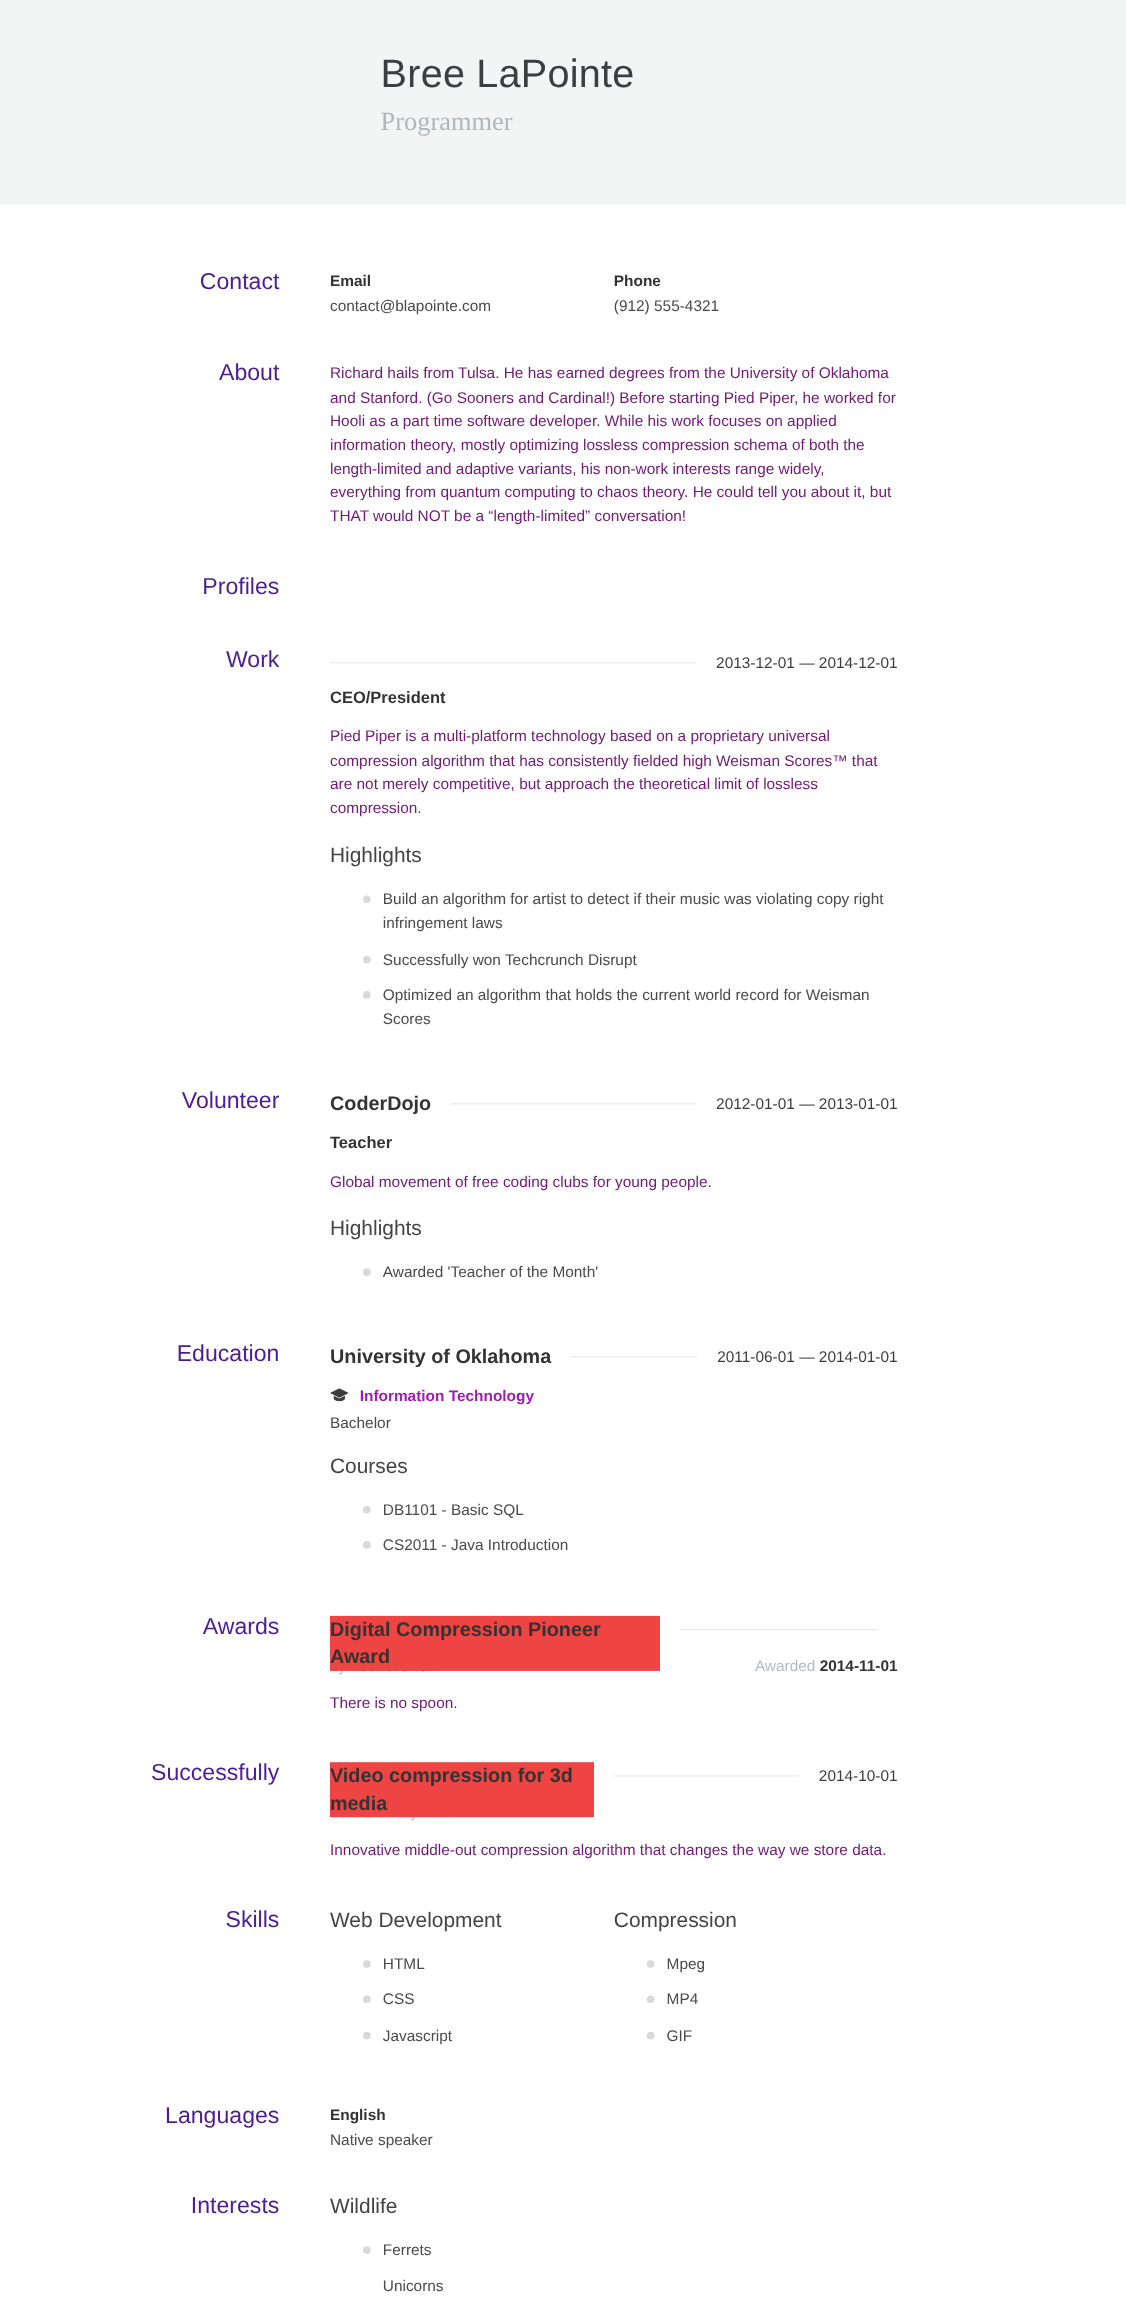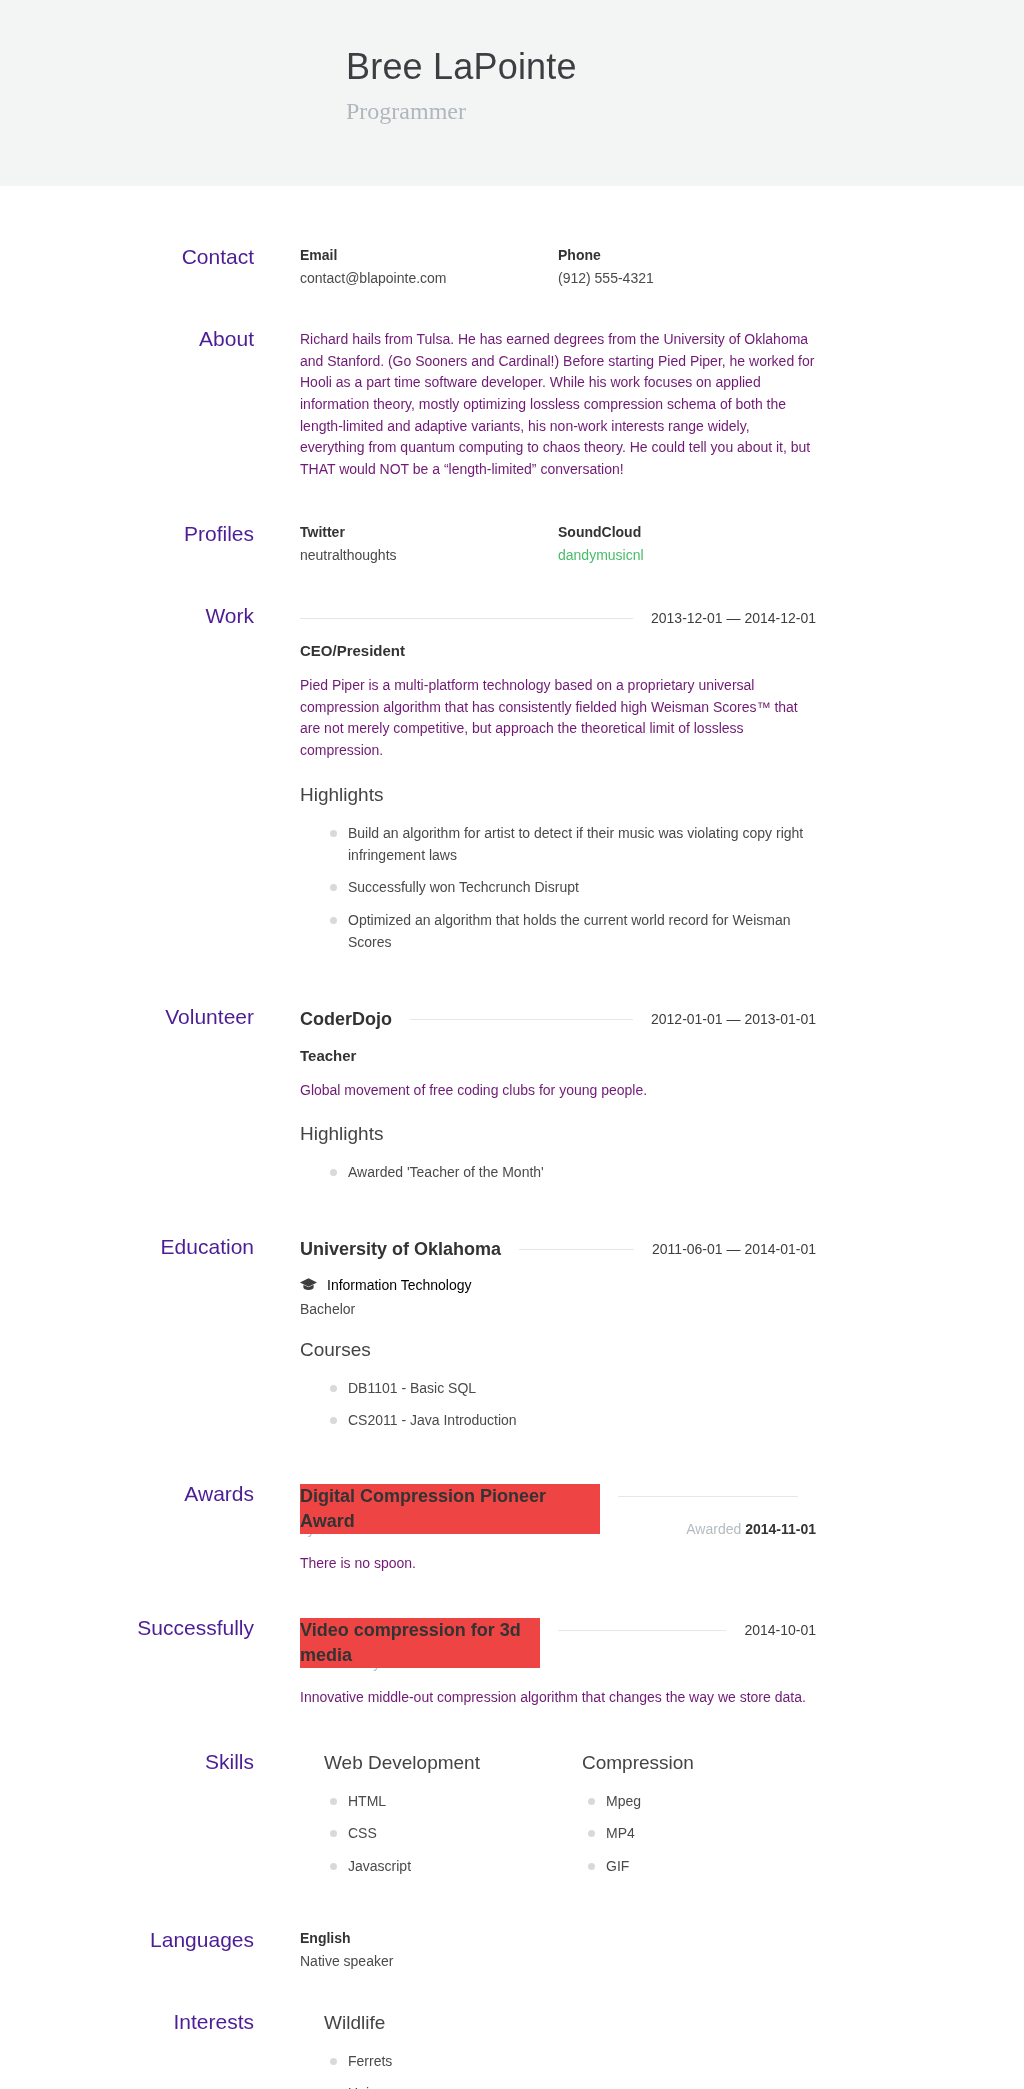--- a/index.html
+++ b/index.html
@@ -72,40 +72,40 @@
   ul.dot-list li .dot {
     position:absolute;
     left:30px; top:8px;
     width:7px; height:7px;
     border-radius:50%;
     background:#d9d9d9;
   }
   
   .degree-row { display:flex; align-items:center; margin-bottom:8px; }
   .degree-row svg { margin-right:10px; flex-shrink:0; }
-  .degree-area { font-size:14px; font-weight:400; color:#000000; }
+  .degree-area { font-size:14px; font-weight:700; color:#a21caf; }
   .degree-type { font-size:14px; color:#4a4a4a; margin-bottom:4px; }
   
   .ap-head { display:flex; align-items:flex-start; }
   .ap-title {
     font-size:18px; font-weight:700; color:#333; line-height:25px;
     background:#ef4444; position:relative; z-index:2;
   }
   .ap-title.w-award { width:300px; }
   .ap-title.w-pub { width:240px; }
   .ap-meta {
     display:flex; justify-content:space-between; align-items:flex-end;
     margin-top:-13px; position:relative; z-index:1;
     font-size:14px;
   }
   .meta-prefix { color:#b4bcc1; }
   .meta-strong { color:#333; font-weight:700; }
   .ap-summary { margin-top:16px; }
   
-  .skill-name { font-size:19px; font-weight:400; color:#444; margin-bottom:16px;margin-left:24px; }
+  .skill-name { font-size:19px; font-weight:400; color:#444; margin-bottom:16px; }
 </style>
 </head>
 <body>
 
 <div class="hero">
   <div class="hero-name">Bree LaPointe</div>
   <div class="hero-label">Programmer</div>
 </div>
 
 <div class="main">
@@ -128,32 +128,20 @@
 
   <div class="section">
     <div class="section-label">About</div>
     <div class="section-content">
       <p class="para">Richard hails from Tulsa. He has earned degrees from the University of Oklahoma and Stanford. (Go Sooners and Cardinal!) Before starting Pied Piper, he worked for Hooli as a part time software developer. While his work focuses on applied information theory, mostly optimizing lossless compression schema of both the length-limited and adaptive variants, his non-work interests range widely, everything from quantum computing to chaos theory. He could tell you about it, but THAT would NOT be a “length-limited” conversation!</p>
     </div>
   </div>
 
   <div class="section">
     <div class="section-label">Profiles</div>
-    <div class="section-content">
-      <div class="two-col">
-        <div class="col">
-          <div class="field-label">Twitter</div>
-          <div class="field-value">neutralthoughts</div>
-        </div>
-        <div class="col">
-          <div class="field-label">SoundCloud</div>
-          <div class="field-value"><a class="link-green">dandymusicnl</a></div>
-        </div>
-      </div>
-    </div>
   </div>
 
   <div class="section">
     <div class="section-label">Work</div>
     <div class="section-content">
       <div class="item-head">
         <div class="head-line from-left"></div>
         <div class="item-date">2013-12-01 — 2014-12-01</div>
       </div>
       <div class="position">CEO/President</div>

